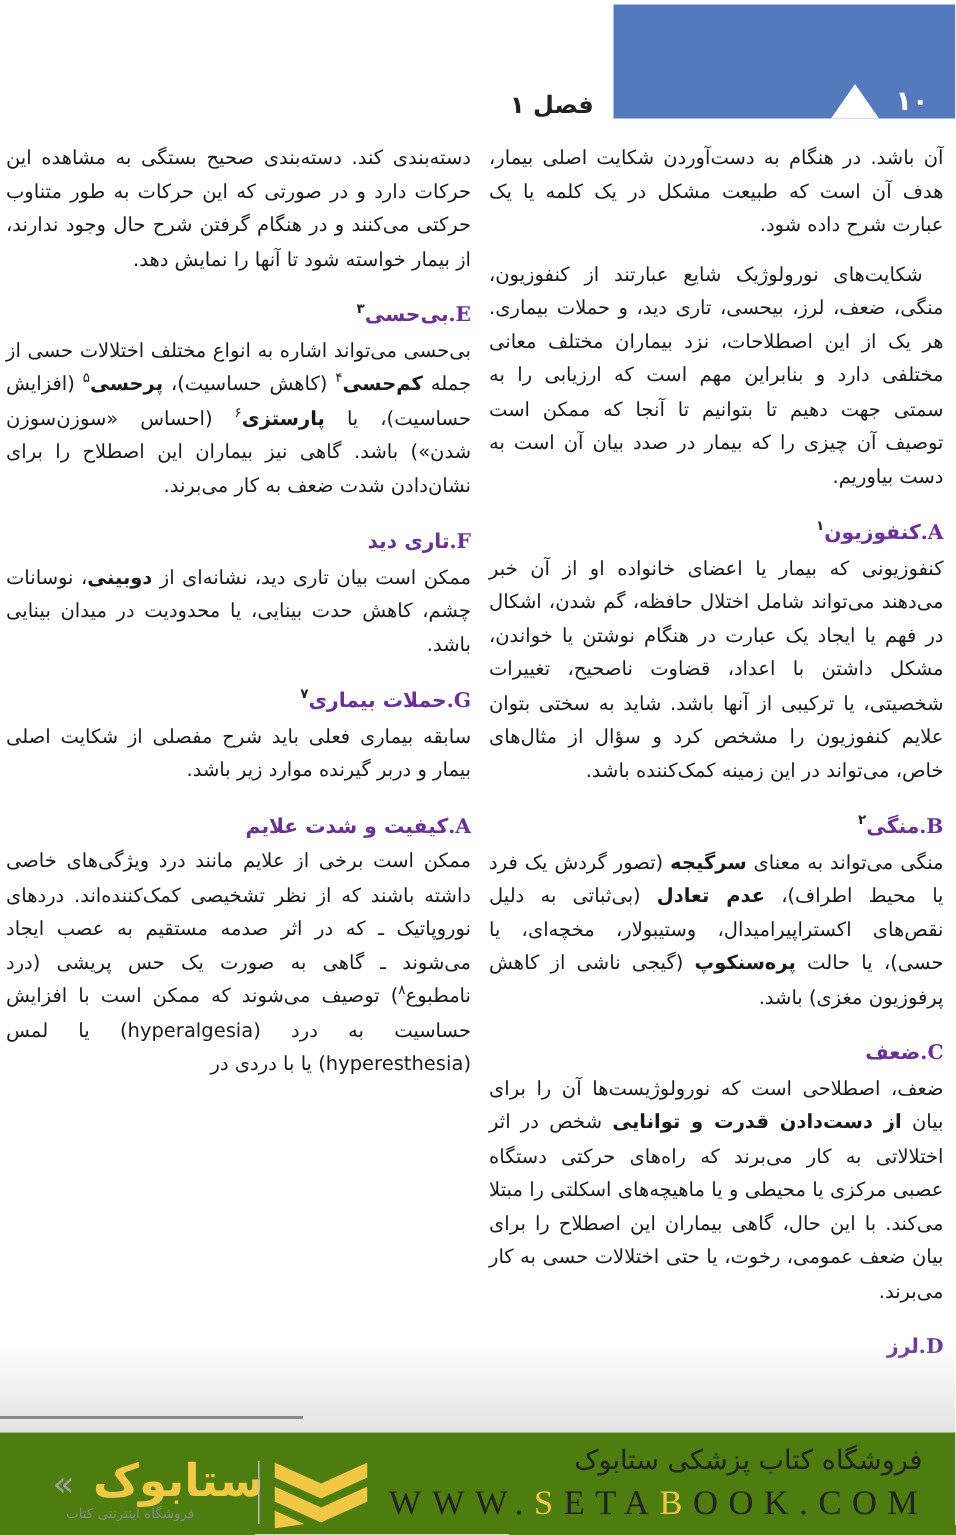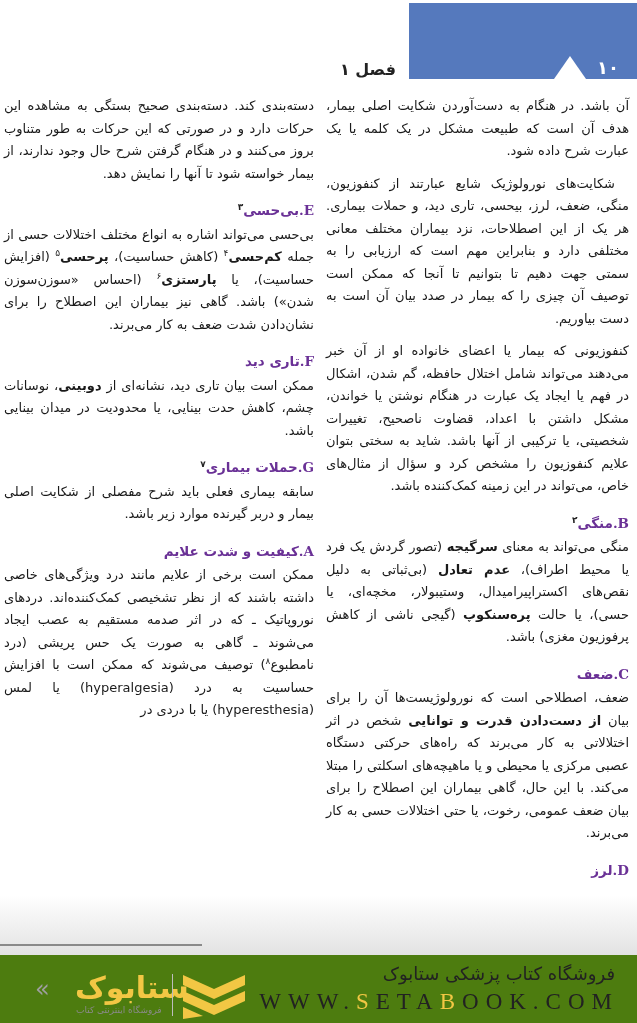--- a/index.html
+++ b/index.html
@@ -31,59 +31,62 @@
   
   .fade { position: absolute; left: 0; top: 895px; width: 637px; height: 60px;
     background: linear-gradient(to bottom, rgba(255,255,255,0), rgba(225,225,225,0.95)); }
   .scroll-bar { position: absolute; left: 0; top: 944px; width: 202px; height: 2px; background: #8a8a8a; }
 
   
   .footer { position: absolute; left: 0; top: 955px; width: 637px; height: 68px; background: #4d7c0f; }
   .store-title { position: absolute; right: 22px; top: 8px; font-size: 18px; direction: rtl; color: #222; }
   .store-url { position: absolute; right: 18px; top: 34px; font-size: 23px; letter-spacing: 7px; color: #222; font-family: Liberation Serif, serif; }
   .store-url .hl { color: #f2c744; }
-  .logo-word { position: absolute; left: 35px; top: 970px; font-size: 30px; font-weight: bold; color: #f2c744; letter-spacing: 1px; margin-left: 13px; }
+  .logo-word { position: absolute; left: 35px; top: 970px; font-size: 30px; font-weight: bold; color: #f2c744; letter-spacing: 1px; }
   .logo-arrows { position: absolute; left: 35px; top: 975px; font-size: 24px; color: #9e9e9e; }
-  .logo-tag { position: absolute; left: 44px; top: 1005px; font-size: 9px; color: #8a8a8a; direction: rtl; margin-left: 32px; }
+  .logo-tag { position: absolute; left: 44px; top: 1005px; font-size: 9px; color: #8a8a8a; direction: rtl; }
   .logo-sep { position: absolute; left: 172px; top: 974px; width: 1px; height: 42px; background: #bdbdbd; }
   .logo-mark { position: absolute; left: 183px; top: 973px; }
 </style>
 </head>
 <body>
 
 <div class="page">
 
   <div class="chapter-tab"></div>
   <div class="chapter-notch"></div>
   <div class="page-number">۱۰</div>
   <div class="chapter-label">فصل ۱</div>
 
   <div class="col col-right">
     <p>آن باشد. در هنگام به دست‌آوردن شکایت اصلی بیمار، هدف آن است که طبیعت مشکل در یک کلمه یا یک عبارت شرح داده شود.</p>
     <p class="indent">شکایت‌های نورولوژیک شایع عبارتند از کنفوزیون، منگی، ضعف، لرز، بیحسی، تاری دید، و حملات بیماری. هر یک از این اصطلاحات، نزد بیماران مختلف معانی مختلفی دارد و بنابراین مهم است که ارزیابی را به سمتی جهت دهیم تا بتوانیم تا آنجا که ممکن است توصیف آن چیزی را که بیمار در صدد بیان آن است به دست بیاوریم.</p>
 
+    <div class="sub-heading">
+      <span class="letter">A.</span><span>کنفوزیون</span><sup>۱</sup>
+    </div>
     <p>کنفوزیونی که بیمار یا اعضای خانواده او از آن خبر می‌دهند می‌تواند شامل اختلال حافظه، گم شدن، اشکال در فهم یا ایجاد یک عبارت در هنگام نوشتن یا خواندن، مشکل داشتن با اعداد، قضاوت ناصحیح، تغییرات شخصیتی، یا ترکیبی از آنها باشد. شاید به سختی بتوان علایم کنفوزیون را مشخص کرد و سؤال از مثال‌های خاص، می‌تواند در این زمینه کمک‌کننده باشد.</p>
 
     <div class="sub-heading">
       <span class="letter">B.</span><span>منگی</span><sup>۲</sup>
     </div>
     <p><span>منگی می‌تواند به معنای </span><b>سرگیجه</b><span> (تصور گردش یک فرد یا محیط اطراف)، </span><b>عدم تعادل</b><span> (بی‌ثباتی به دلیل نقص‌های اکستراپیرامیدال، وستیبولار، مخچه‌ای، یا حسی)، یا حالت </span><b>پره‌سنکوپ</b><span> (گیجی ناشی از کاهش پرفوزیون مغزی) باشد.</span></p>
 
     <div class="sub-heading">
       <span class="letter">C.</span><span>ضعف</span>
     </div>
     <p><span>ضعف، اصطلاحی است که نورولوژیست‌ها آن را برای بیان </span><b>از دست‌دادن قدرت و توانایی</b><span> شخص در اثر اختلالاتی به کار می‌برند که راه‌های حرکتی دستگاه عصبی مرکزی یا محیطی و یا ماهیچه‌های اسکلتی را مبتلا می‌کند. با این حال، گاهی بیماران این اصطلاح را برای بیان ضعف عمومی، رخوت، یا حتی اختلالات حسی به کار می‌برند.</span></p>
 
     <div class="sub-heading">
       <span class="letter">D.</span><span>لرز</span>
     </div>
   </div>
 
   <div class="col col-left">
-    <p>دسته‌بندی کند. دسته‌بندی صحیح بستگی به مشاهده این حرکات دارد و در صورتی که این حرکات به طور متناوب بروز می‌کنند و در هنگام گرفتن شرح حال وجود ندارند، از بیمار خواسته شود تا آنها را نمایش دهد.</p>
+    <p>دسته‌بندی کند. دسته‌بندی صحیح بستگی به مشاهده این حرکات دارد و در صورتی که این حرکات به طور متناوب حرکتی می‌کنند و در هنگام گرفتن شرح حال وجود ندارند، از بیمار خواسته شود تا آنها را نمایش دهد.</p>
 
     <div class="sub-heading">
       <span class="letter">E.</span><span>بی‌حسی</span><sup>۳</sup>
     </div>
     <p><span>بی‌حسی می‌تواند اشاره به انواع مختلف اختلالات حسی از جمله </span><b>کم‌حسی</b><sup>۴</sup><span> (کاهش حساسیت)، </span><b>پرحسی</b><sup>۵</sup><span> (افزایش حساسیت)، یا </span><b>پارستزی</b><sup>۶</sup><span> (احساس «سوزن‌سوزن شدن») باشد. گاهی نیز بیماران این اصطلاح را برای نشان‌دادن شدت ضعف به کار می‌برند.</span></p>
 
     <div class="sub-heading">
       <span class="letter">F.</span><span>تاری دید</span>
     </div>
     <p><span>ممکن است بیان تاری دید، نشانه‌ای از </span><b>دوبینی</b><span>، نوسانات چشم، کاهش حدت بینایی، یا محدودیت در میدان بینایی باشد.</span></p>

